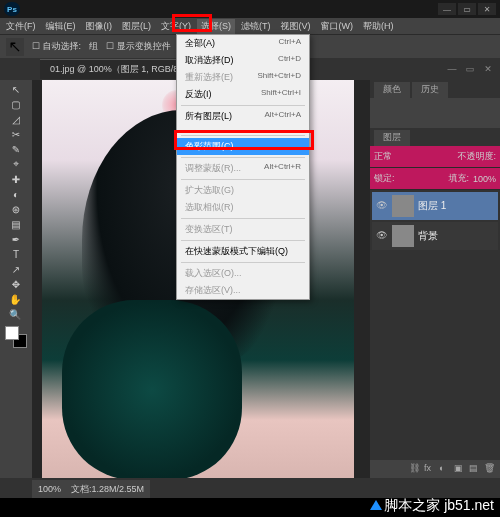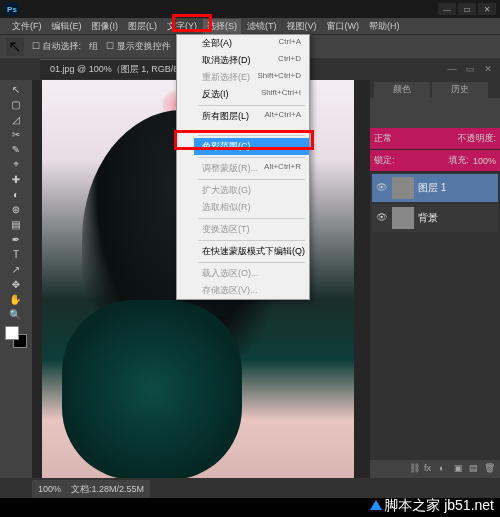--- a/index.html
+++ b/index.html
@@ -4,21 +4,21 @@
 <style>
 * { margin: 0; padding: 0; box-sizing: border-box; font-family: "Microsoft YaHei", sans-serif; }
 body { background: #000; width: 500px; height: 517px; overflow: hidden; position: relative; }
 .app { width: 500px; height: 498px; background: #323232; position: relative; }
 
 .titlebar { height: 18px; background: #1a1a1a; display: flex; align-items: center; padding: 0 4px; }
 .ps-logo { width: 16px; height: 14px; background: #001c33; color: #5fc0f3; font-size: 8px; font-weight: bold; display: flex; align-items: center; justify-content: center; margin-right: 6px; border-radius: 7px; }
 .win-btns { margin-left: auto; display: flex; gap: 2px; }
 .win-btn { width: 18px; height: 12px; background: #2a2a2a; color: #aaa; font-size: 8px; display: flex; align-items: center; justify-content: center; }
 
-.menubar { height: 16px; background: #424242; display: flex; align-items: center; padding: 0 8px; gap: 2px; }
+.menubar { height: 16px; background: #424242; display: flex; align-items: center; padding: 0 2px; gap: 2px; }
 .menu-item { color: #ccc; font-size: 9px; padding: 1px 4px; cursor: pointer; }
 .menu-item.active { background: #5a5a5a; }
 
 .optbar { height: 24px; background: #424242; border-top: 1px solid #2a2a2a; display: flex; align-items: center; padding: 0 6px; gap: 8px; }
 .opt-label { color: #ccc; font-size: 9px; }
 .opt-icon { width: 18px; height: 18px; background: #3a3a3a; display: flex; align-items: center; justify-content: center; }
 
 .tabbar { height: 22px; background: #323232; display: flex; align-items: center; padding-left: 40px; }
 .doc-tab { background: #2a2a2a; color: #ccc; font-size: 9px; padding: 3px 10px; border-top: 1px solid #555; }
 .doc-controls { margin-left: auto; display: flex; gap: 2px; padding-right: 4px; }
@@ -32,33 +32,33 @@
 .swatch .bg { width: 14px; height: 14px; background: #000; border: 1px solid #888; position: absolute; bottom: 0; right: 0; }
 
 .canvas { flex: 1; background: #262626; position: relative; overflow: hidden; }
 .photo { position: absolute; top: 0; left: 10px; width: 312px; height: 400px; background: linear-gradient(180deg, #f4eef2 0%, #e8dce5 20%, #1a2e2a 55%, #0d3d38 70%, #e8c5c0 85%, #d8b5b0 100%); }
 .hair { position: absolute; top: 30px; left: 40px; width: 200px; height: 260px; background: radial-gradient(ellipse at 50% 30%, #1a1f22 0%, #0a1012 60%, transparent 80%); border-radius: 50% 50% 40% 40%; }
 .dress { position: absolute; top: 220px; left: 20px; width: 180px; height: 180px; background: radial-gradient(ellipse, #0d4a44 0%, #052825 70%); border-radius: 40%; }
 .flower { position: absolute; top: 10px; left: 120px; width: 30px; height: 30px; background: radial-gradient(circle, #f8a0b0 0%, #f0d0d8 60%, transparent 80%); border-radius: 50%; }
 
 .panels { width: 130px; background: #383838; display: flex; flex-direction: column; }
 .panel-tabs { height: 18px; background: #323232; display: flex; padding: 2px 4px 0; gap: 2px; }
-.panel-tab { color: #aaa; font-size: 9px; padding: 1px 19px; background: #424242; }
+.panel-tab { color: #aaa; font-size: 9px; padding: 1px 9px; background: #424242; }
 .panel-row { height: 22px; background: #be185d; display: flex; align-items: center; padding: 0 4px; gap: 4px; border-bottom: 1px solid #2a2a2a; }
 .panel-label { color: #ccc; font-size: 9px; }
 .layers-list { flex: 1; background: #323232; padding: 2px; }
 .layer { height: 28px; background: #5578a8; display: flex; align-items: center; gap: 4px; padding: 0 4px; margin-bottom: 2px; }
 .layer.off { background: #383838; }
 .layer-eye { width: 12px; height: 12px; color: #ccc; font-size: 9px; }
 .layer-thumb { width: 22px; height: 22px; background: #888; }
 .layer-name { color: #eee; font-size: 10px; }
 .panel-footer { height: 18px; background: #424242; display: flex; align-items: center; justify-content: flex-end; gap: 3px; padding: 0 4px; }
 .footer-icon { width: 12px; height: 12px; color: #aaa; font-size: 9px; }
 
-.dropdown { position: absolute; top: 34px; left: 176px; width: 134px; background: #f0f0f0; border: 1px solid #999; z-index: 100; box-shadow: 2px 2px 6px rgba(0,0,0,.4); padding-left: 17px; }
+.dropdown { position: absolute; top: 34px; left: 176px; width: 134px; background: #f0f0f0; border: 1px solid #999; z-index: 100; box-shadow: 2px 2px 6px rgba(0,0,0,.4); }
 .dd-item { font-size: 9px; color: #000; padding: 2px 8px; display: flex; justify-content: space-between; white-space: nowrap; }
 .dd-item.disabled { color: #999; }
 .dd-item.hl { background: #3399ff; color: #fff; }
 .dd-sep { height: 1px; background: #ccc; margin: 2px 4px; }
 .dd-short { color: #666; font-size: 8px; }
 
 .red-box { position: absolute; border: 3px solid #ff0000; z-index: 101; pointer-events: none; }
 .red-box.menu { top: 14px; left: 172px; width: 40px; height: 18px; }
 .red-box.item { top: 130px; left: 174px; width: 140px; height: 20px; }
 
@@ -142,20 +142,23 @@
         <div class="dress"></div>
       </div>
     </div>
 
     <div class="panels">
       <div class="panel-tabs">
         <div class="panel-tab">颜色</div>
         <div class="panel-tab">历史</div>
       </div>
       <div style="height:30px;background:#424242"></div>
+      <div class="panel-tabs">
+        <div class="panel-tab">图层</div>
+      </div>
       <div class="panel-row">
         <span class="panel-label">正常</span>
         <span class="panel-label" style="margin-left:auto">不透明度:</span>
       </div>
       <div class="panel-row">
         <span class="panel-label">锁定:</span>
         <span class="panel-label" style="margin-left:auto">填充:</span>
         <span class="panel-label">100%</span>
       </div>
       <div class="layers-list">

